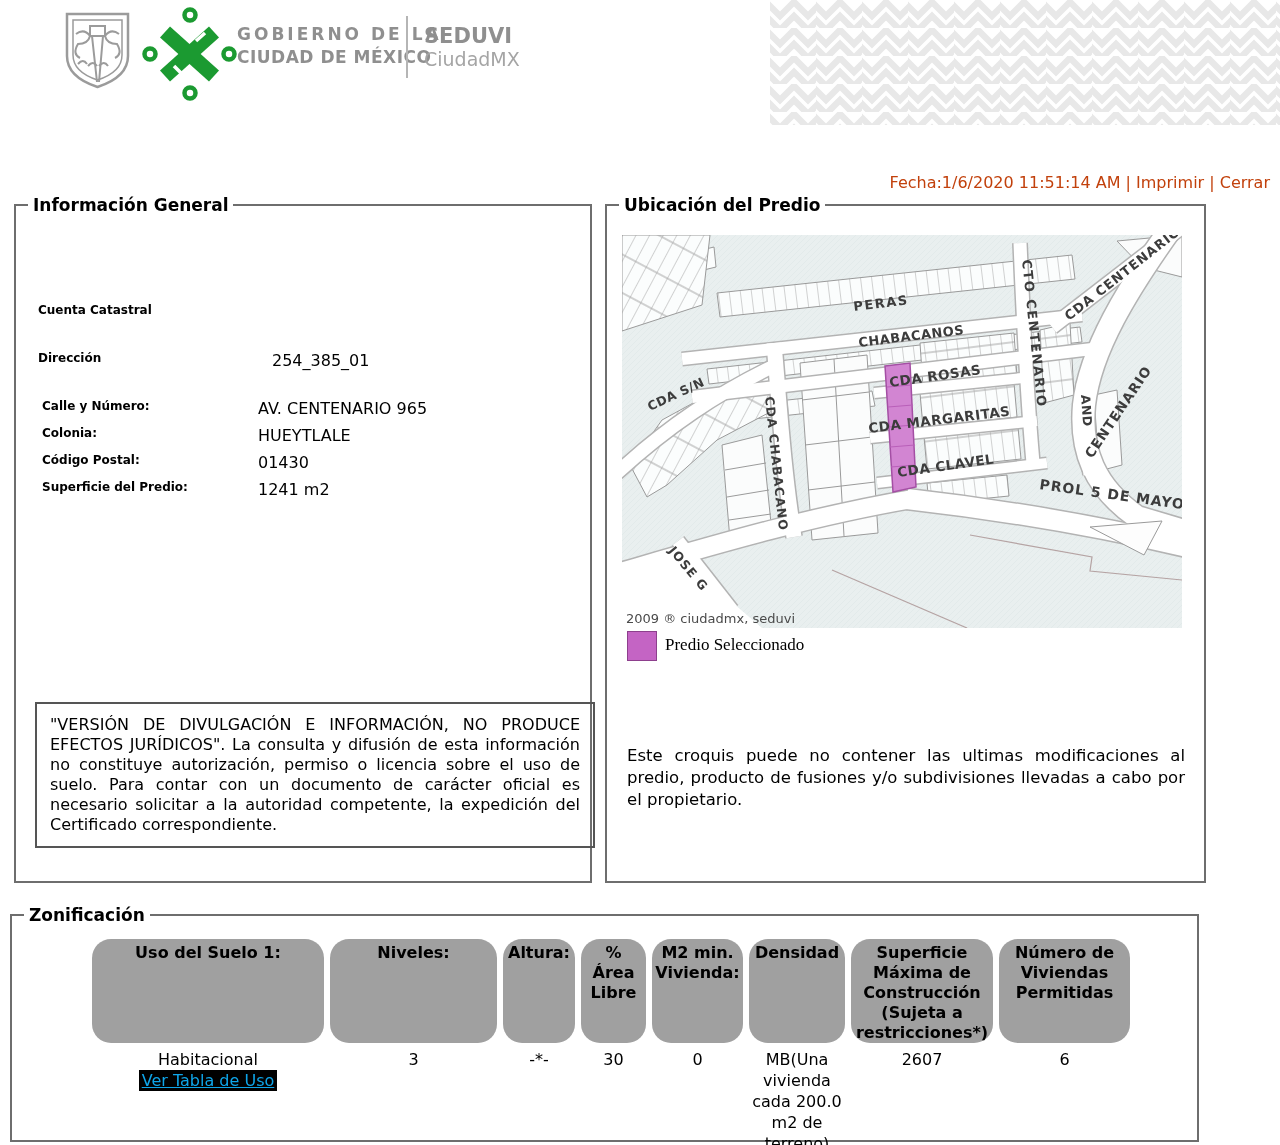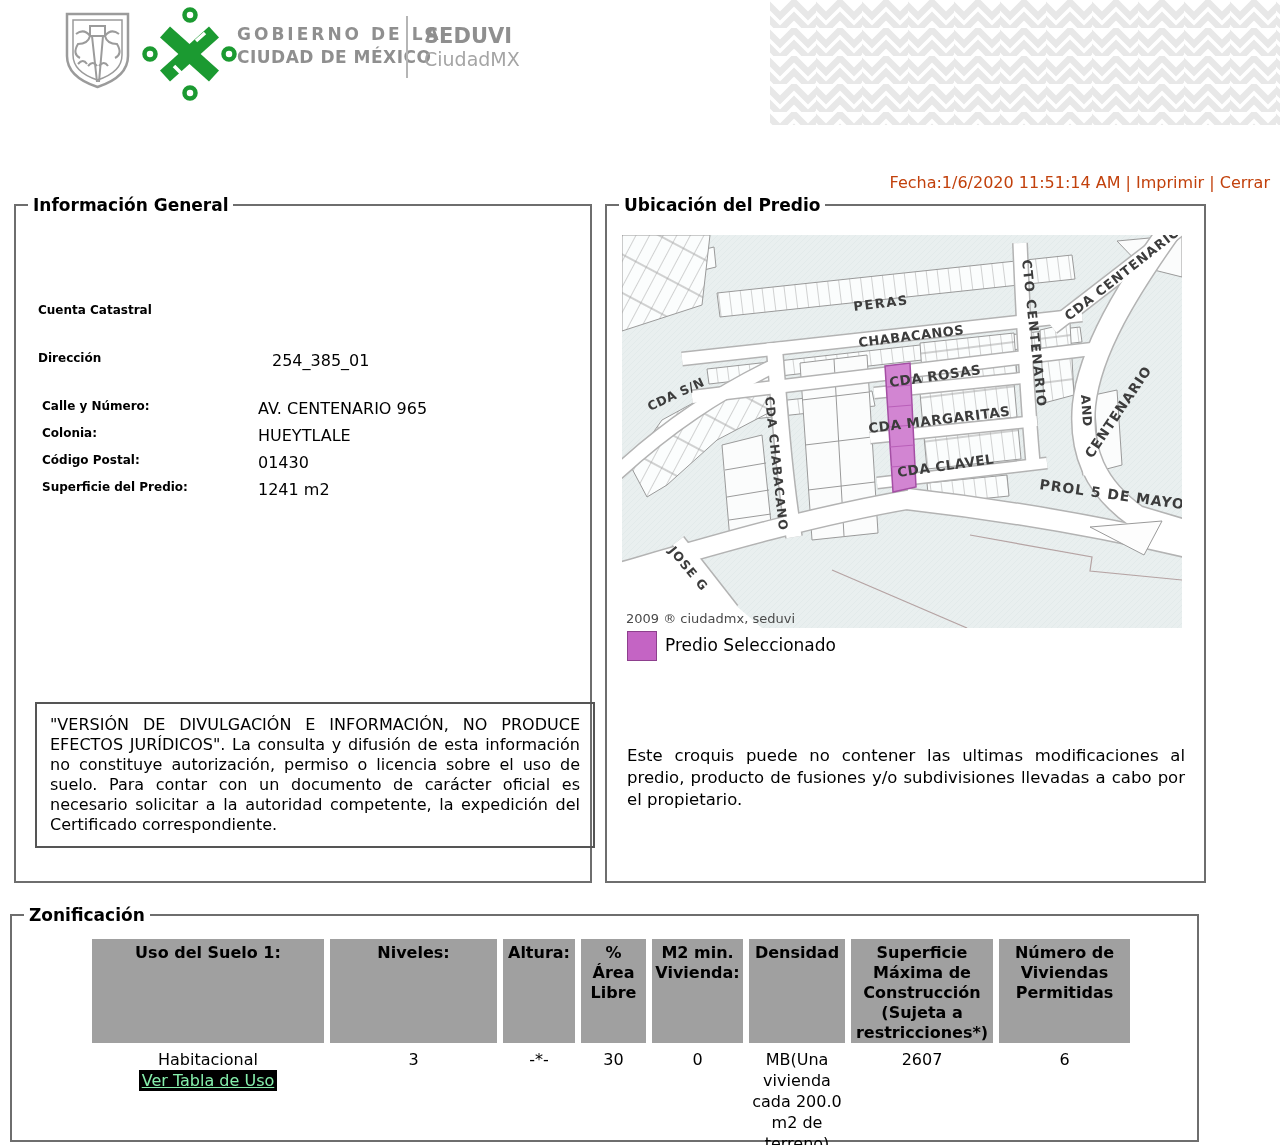--- a/index.html
+++ b/index.html
@@ -37,31 +37,31 @@
   #row-direccion{left:22px;top:136px;}
   .addr-row{position:absolute;left:26px;display:flex;}
   .addr-row .lbl{width:216px;flex:none;}
   #addr-0{top:184px;} #addr-1{top:211px;} #addr-2{top:238px;} #addr-3{top:265px;}
   #disclaimer-box{left:19px;top:487px;width:530px;border:2px solid #555;padding:11px 13px;
     font-size:16px;line-height:20px;text-align:justify;}
 
   
   #map-wrap{left:15px;top:20px;width:560px;height:393px;}
   #map-legend-swatch{left:20px;top:416px;width:28px;height:28px;border:1px solid #8d3f8d;}
-  #map-legend-label{left:58px;top:420px;font-size:17px;}
+  #map-legend-label{left:58px;top:420px;font-size:17px;font-family:Liberation Serif, serif;}
   #croquis-note{left:20px;top:530px;width:558px;font-size:16.5px;line-height:22px;text-align:justify;}
 
   
   #zon-table{border-collapse:separate;border-spacing:6px;margin:8px 0 0 74px;}
   #zon-table th{background:#a0a0a0;color:#000;font-size:16px;line-height:20px;font-weight:bold;
-    text-align:center;vertical-align:top;padding:4px 2px 0 2px;height:92px;}
+    text-align:center;vertical-align:top;padding:4px 2px 0 2px;height:92px;border-radius:19px;}
   #zon-table td{font-size:16px;line-height:21px;text-align:center;vertical-align:top;padding:0;}
   .c0{width:228px;} .c1{width:163px;} .c2{width:68px;} .c3{width:61px;}
   .c4{width:87px;} .c5{width:92px;} .c6{width:138px;} .c7{width:127px;}
-  #ver-tabla-link{display:inline-block;background:#000;color:#86efac;text-decoration:underline;
+  #ver-tabla-link{display:inline-block;background:#000;color:#0ea5e9;text-decoration:underline;
     padding:0 3px;cursor:pointer;}
 
   svg text{font-family:"DejaVu Sans","Liberation Sans",sans-serif;}
   .street-label{font-weight:bold;fill:#3c3c3c;}
 </style>
 </head>
 <body>
 
 <div id="brandbar" class="abs">
   <svg width="770" height="130">

